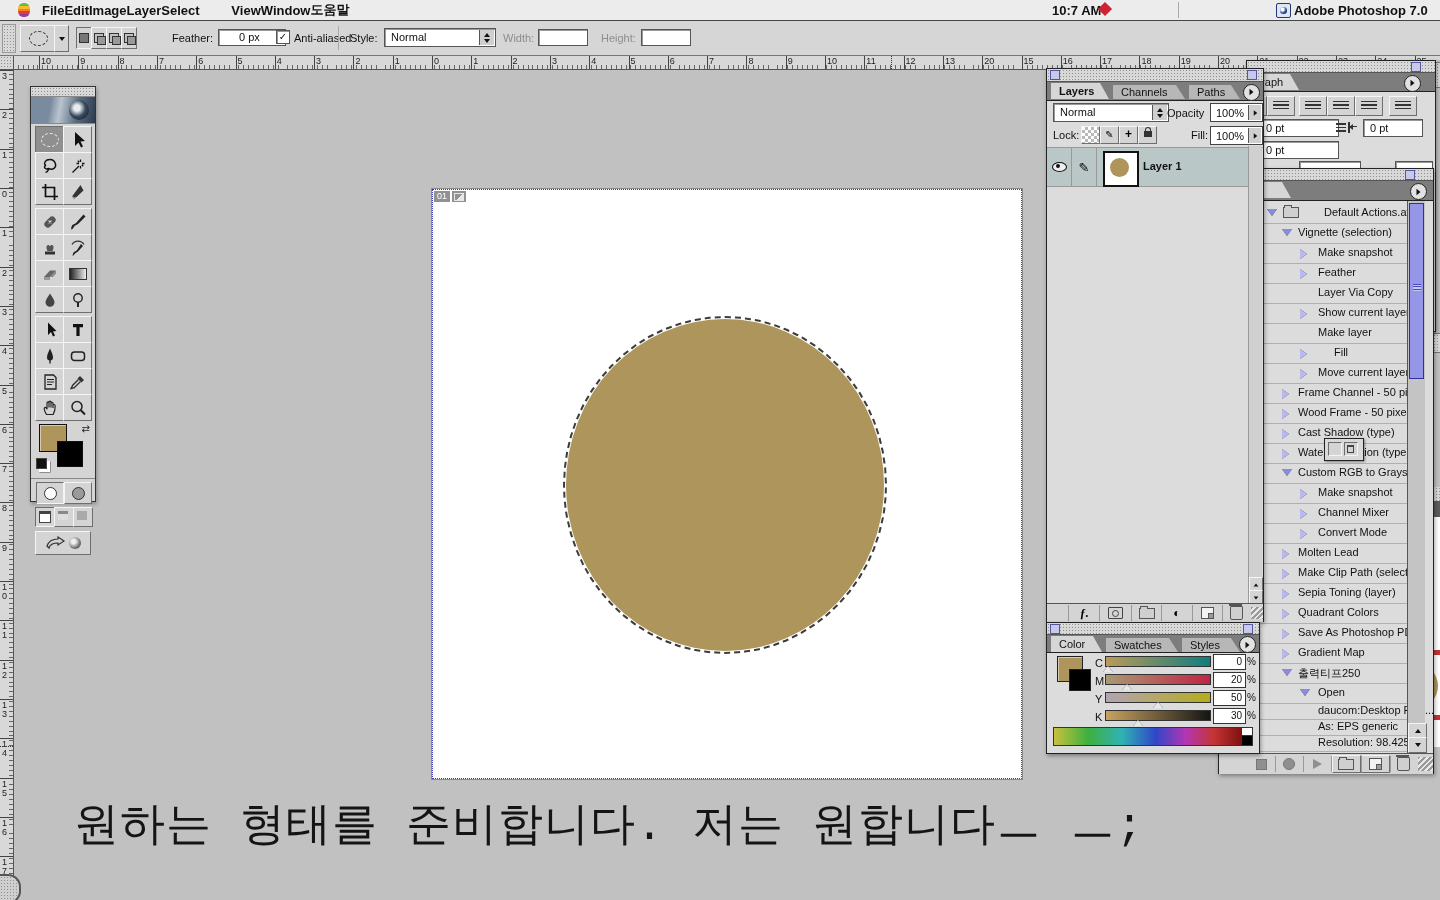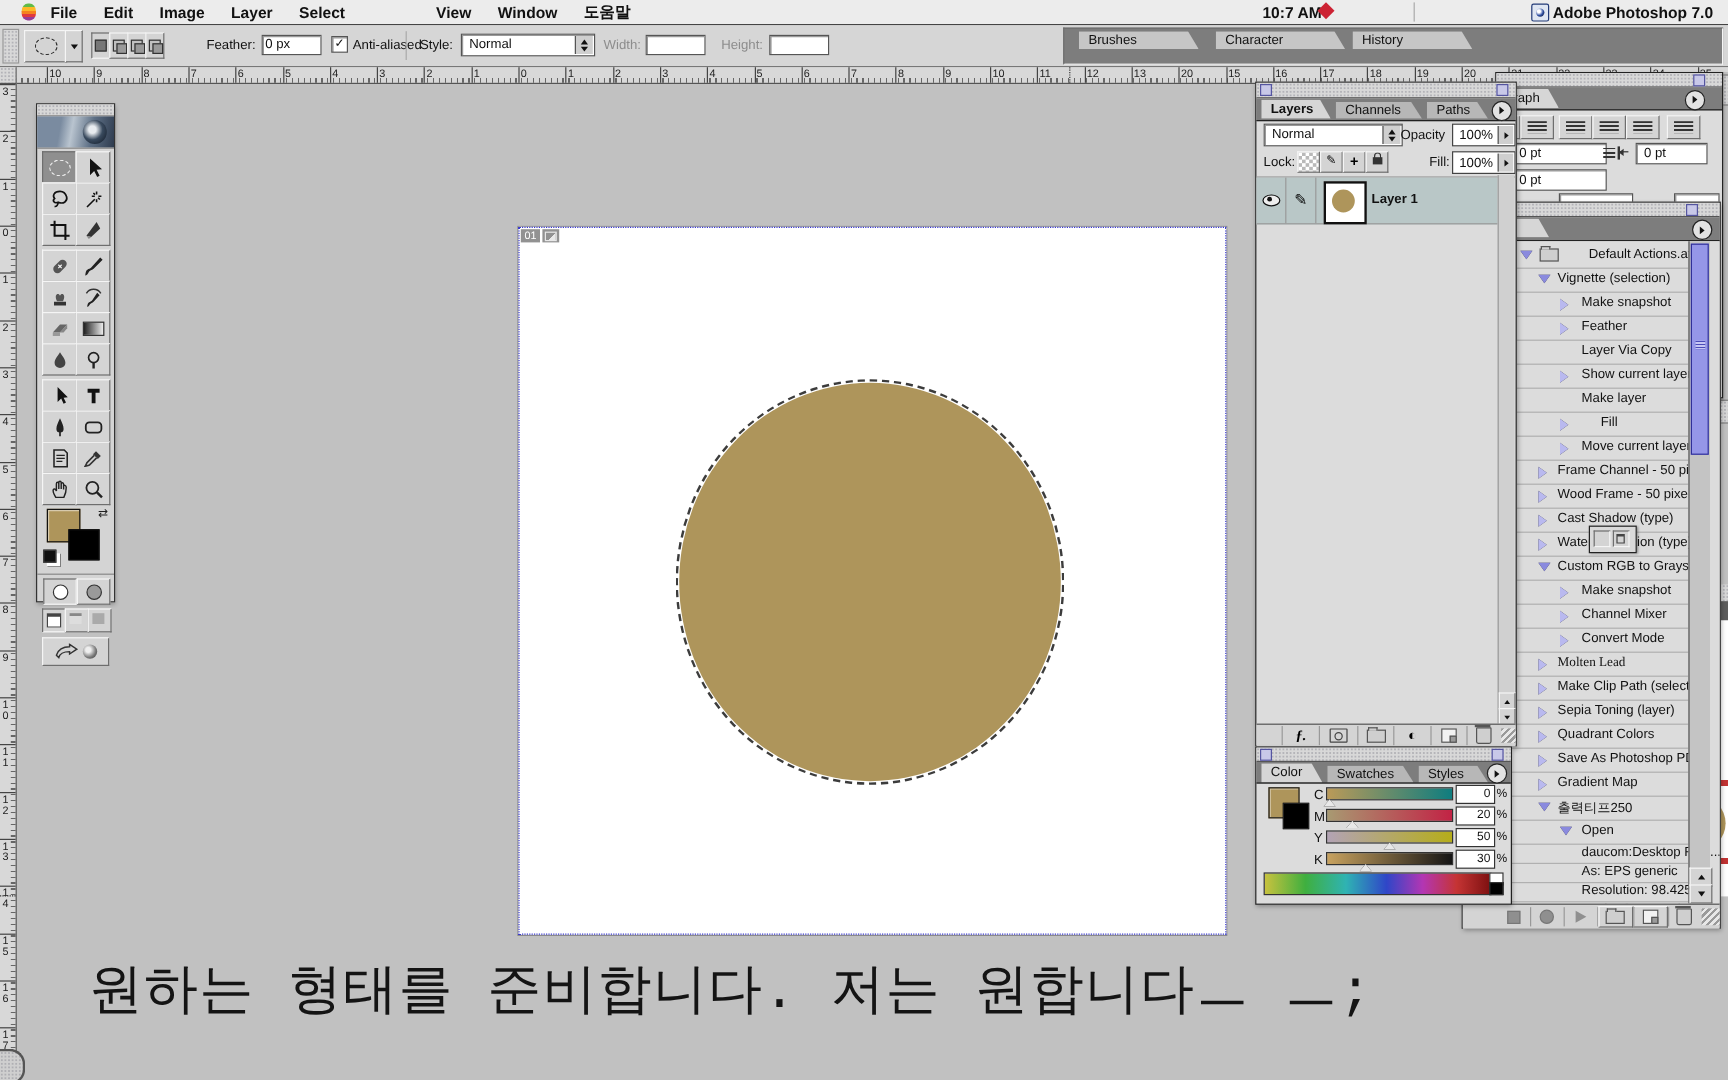--- a/index.html
+++ b/index.html
@@ -46,21 +46,21 @@
   .newdoc{width:11px;height:10px;background:#f2f2f2;border:1px solid #555;position:relative}
   .newdoc:before{content:"";position:absolute;right:-1px;bottom:-1px;width:4px;height:4px;background:#9a9a9a;border:1px solid #555}
   .padlock{width:8px;height:6px;background:#333;position:relative;margin-top:4px}
   .padlock:before{content:"";position:absolute;left:1px;top:-4px;width:4px;height:4px;border:1.5px solid #333;border-bottom:none;border-radius:3px 3px 0 0}
 </style>
 </head>
 <body>
 
 <div class="abs" style="left:0;top:0;width:1440px;height:20px;background:#ececec;border-bottom:1px solid #444;display:flex;align-items:center">
   <div class="abs" style="left:18px;top:3px;width:12px;height:14px;border-radius:45% 45% 42% 42%;background:linear-gradient(180deg,#61bb46 0 22%,#fdb827 22% 42%,#f5821f 42% 60%,#e03a3e 60% 80%,#963d97 80% 100%)"></div>
-  <div id="menu-items" class="abs" style="left:42px;top:0;height:20px;display:flex;align-items:center;gap:22px">
+  <div id="menu-items" class="abs" style="left:42px;top:0;height:20px;display:flex;align-items:center;">
       <div class="mrow" style="position: static;">File</div>
       <div class="mrow" style="position: static;">Edit</div>
       <div class="mrow" style="position: static;">Image</div>
       <div class="mrow" style="position: static;">Layer</div>
       <div class="mrow" style="position: static;">Select</div>
       <div class="mrow" style="position: static; margin-top: 47px;">Filter</div>
       <div class="mrow" style="position: static;">View</div>
       <div class="mrow" style="position: static;">Window</div>
       <div class="mrow" style="position: static;">도움말</div>
     </div>
@@ -95,44 +95,37 @@
           <div style="position: relative; left: 2px; top: 2px; width: 7px; height: 7px; border: 1px solid rgb(51, 51, 51); background: rgb(153, 153, 153);"></div>
         </div>
       </div>
       <div class="bev-out" style="position: absolute; left: 45px; top: 0px; width: 14px; height: 20px; display: flex; align-items: center; justify-content: center;">
         <div style="width: 8px; height: 8px; border: 1px solid rgb(51, 51, 51); background: rgb(192, 192, 192);">
           <div style="position: relative; left: 2px; top: 2px; width: 7px; height: 7px; border: 1px solid rgb(51, 51, 51); background: rgb(153, 153, 153);"></div>
         </div>
       </div>
     </div>
   <div class="abs" style="left:172px;top:11px;font-size:11px;color:#111">Feather:</div>
-  <div class="abs field" style="left:218px;top:8px;width:46px;height:15px;line-height:15px;padding-left:2px"><span>0 px</span></div>
+  <div class="abs field" style="left:218px;top:8px;width:46px;height:15px;line-height:15px;padding-left:20px"><span>0 px</span></div>
   <div class="abs field" style="left:276px;top:9px;width:12px;height:12px;line-height:12px;text-align:center;font-size:10px;font-weight:bold"><span>✓</span></div>
   <div class="abs" style="left:294px;top:11px;font-size:11px;color:#111">Anti-aliased</div>
   <div class="abs" style="left:338px;top:5px;width:1px;height:24px;background:#aaa"></div>
   <div class="abs" style="left:350px;top:11px;font-size:11px;color:#111">Style:</div>
   <div class="abs field" style="left:384px;top:7px;width:104px;height:17px;line-height:17px;padding-left:6px">
     <span>Normal</span>
     <span class="spin">
         <span class="tri-u"></span>
         <span class="tri-d"></span>
       </span>
   </div>
   <div class="abs" style="left:503px;top:11px;font-size:11px;color:#8d8d8d">Width:</div>
   <div class="abs field" style="left:538px;top:8px;width:48px;height:15px"><span></span></div>
   <div class="abs" style="left:601px;top:11px;font-size:11px;color:#8d8d8d">Height:</div>
   <div class="abs field" style="left:641px;top:8px;width:48px;height:15px"><span></span></div>
 
-  <div class="abs bev-in" style="left:886px;top:2px;width:548px;height:29px;background:#7d7d7d">
-    <div id="well-tabs">
-        <div class="tab inactive" style="left: 12px; width: 100px; top: 2px; height: 15px; background: rgb(198, 198, 198);">Brushes</div>
-        <div class="tab inactive" style="left: 126px; width: 108px; top: 2px; height: 15px; background: rgb(198, 198, 198);">Character</div>
-        <div class="tab inactive" style="left: 240px; width: 100px; top: 2px; height: 15px; background: rgb(198, 198, 198);">History</div>
-      </div>
-  </div>
 </div>
 
 <div class="abs dots" style="left:0;top:56px;width:13px;height:13px;border-right:1px solid #555;border-bottom:1px solid #555"></div>
 <div id="h-ruler" class="abs ruler" style="left:14px;top:56px;width:1426px;height:13px;border-bottom:1px solid #555;background-image:repeating-linear-gradient(90deg,transparent 0 3.9px,#666 3.9px 4.9px);background-size:100% 4px;background-position:0 100%;background-repeat:no-repeat">
     <div class="tick" style="left: 25px; top: 0px; width: 1px; height: 13px;"></div>
     <div class="rlabel" style="left: 27px; top: 1px;">10</div>
     <div class="tick" style="left: 64.3px; top: 0px; width: 1px; height: 13px;"></div>
     <div class="rlabel" style="left: 66.3px; top: 1px;">9</div>
     <div class="tick" style="left: 103.6px; top: 0px; width: 1px; height: 13px;"></div>
     <div class="rlabel" style="left: 105.6px; top: 1px;">8</div>
@@ -406,21 +399,21 @@
       <div style="position: absolute; left: 4px; top: 302px; width: 184px; height: 20px; border-bottom: 1px solid rgb(176, 176, 176);">
         <div class="twisty-closed" style="position: absolute; left: 77px; top: 6px;"></div>
         <div style="position: absolute; left: 95px; top: 3px; font-size: 11px; color: rgb(17, 17, 17); white-space: nowrap;">Channel Mixer</div>
       </div>
       <div style="position: absolute; left: 4px; top: 322px; width: 184px; height: 20px; border-bottom: 1px solid rgb(176, 176, 176);">
         <div class="twisty-closed" style="position: absolute; left: 77px; top: 6px;"></div>
         <div style="position: absolute; left: 95px; top: 3px; font-size: 11px; color: rgb(17, 17, 17); white-space: nowrap;">Convert Mode</div>
       </div>
       <div style="position: absolute; left: 4px; top: 342px; width: 184px; height: 20px; border-bottom: 1px solid rgb(176, 176, 176);">
         <div class="twisty-closed" style="position: absolute; left: 59px; top: 6px;"></div>
-        <div style="position: absolute; left: 75px; top: 3px; font-size: 11px; color: rgb(17, 17, 17); white-space: nowrap; font-family: Liberation Serif, serif;">Molten Lead</div>
+        <div style="position: absolute; left: 75px; top: 3px; font-size: 11px; color: rgb(17, 17, 17); white-space: nowrap;">Molten Lead</div>
       </div>
       <div style="position: absolute; left: 4px; top: 362px; width: 184px; height: 20px; border-bottom: 1px solid rgb(176, 176, 176);">
         <div class="twisty-closed" style="position: absolute; left: 59px; top: 6px;"></div>
         <div style="position: absolute; left: 75px; top: 3px; font-size: 11px; color: rgb(17, 17, 17); white-space: nowrap;">Make Clip Path (selectio...</div>
       </div>
       <div style="position: absolute; left: 4px; top: 382px; width: 184px; height: 20px; border-bottom: 1px solid rgb(176, 176, 176);">
         <div class="twisty-closed" style="position: absolute; left: 59px; top: 6px;"></div>
         <div style="position: absolute; left: 75px; top: 3px; font-size: 11px; color: rgb(17, 17, 17); white-space: nowrap;">Sepia Toning (layer)</div>
       </div>
       <div style="position: absolute; left: 4px; top: 402px; width: 184px; height: 20px; border-bottom: 1px solid rgb(176, 176, 176);">

